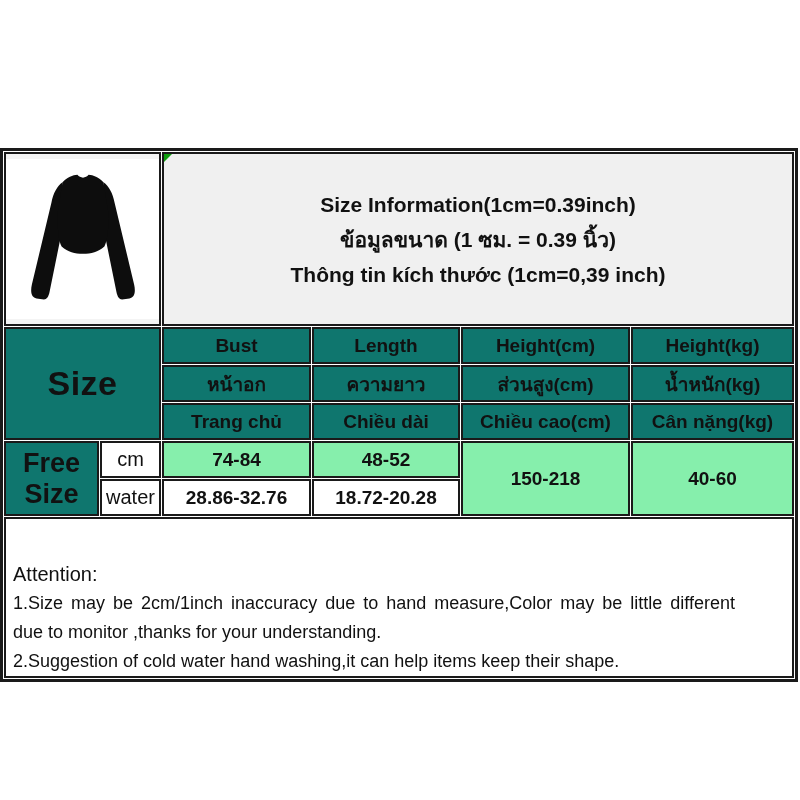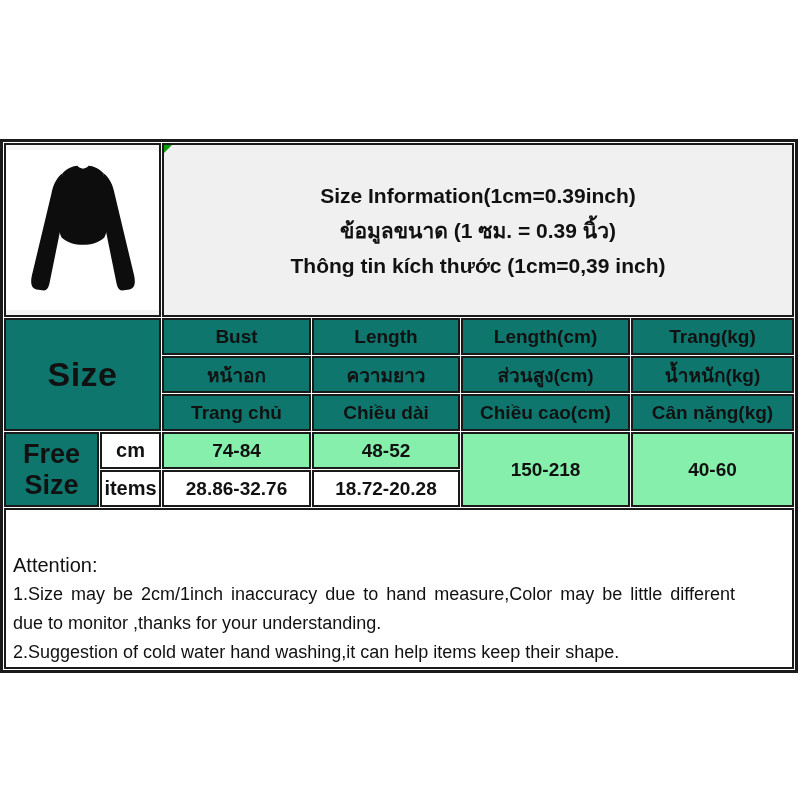--- a/index.html
+++ b/index.html
@@ -6,21 +6,21 @@
   .canvas {
     position: relative;
     width: 800px; height: 800px;
     background: #ffffff;
     overflow: hidden;
     font-family: "Liberation Sans", "DejaVu Sans", sans-serif;
     color: #111111;
   }
   table.size-table {
     position: absolute;
-    top: 139px; left: 0;
+    top: 148px; left: 0;
     width: 798px;
     table-layout: fixed;
     border-collapse: separate;
     border-spacing: 1px;
     border: 3px solid #1a1a1a;
     background: #ffffff;
   }
   td {
     border: 2px solid #1a1a1a;
     box-sizing: border-box;
@@ -62,21 +62,21 @@
   .corner-tri {
     position: absolute; top: 0; left: 0;
     width: 0; height: 0;
     border-top: 8px solid #0f9d0f;
     border-right: 8px solid transparent;
   }
 
   .f-size { font-size: 34px; font-weight: bold; letter-spacing: 0.5px; }
   .f-head { font-size: 19px; font-weight: bold; }
   .f-free { font-size: 27px; font-weight: bold; }
-  .f-unit { font-size: 20px; font-weight: bold; }
+  .f-unit { font-size: 20px; font-weight: normal; }
   .f-val  { font-size: 19px; font-weight: bold; }
 
   .att-cell { vertical-align: top; text-align: left; padding: 4px 6px 0 7px; background: #ffffff; }
   .att-line { font-size: 18px; line-height: 29px; white-space: nowrap; }
   .att-line.heading { font-size: 20px; margin-top: 37px; }
   .att-line.stretched { word-spacing: 3px; }
 </style>
 </head>
 <body>
 
@@ -111,22 +111,22 @@
           <div class="title-line">ข้อมูลขนาด (1 ซม. = 0.39 นิ้ว)</div>
           <div class="title-line">Thông tin kích thước (1cm=0,39 inch)</div>
         </div>
       </td>
     </tr>
 
     <tr class="r-head">
       <td colspan="2" rowspan="3" class="bg-head f-size">Size</td>
       <td class="bg-head f-head">Bust</td>
       <td class="bg-head f-head">Length</td>
-      <td class="bg-head f-head">Length(cm)</td>
-      <td class="bg-head f-head">Trang(kg)</td>
+      <td class="bg-head f-head">Height(cm)</td>
+      <td class="bg-head f-head">Height(kg)</td>
     </tr>
     <tr class="r-head">
       <td class="bg-head f-head">หน้าอก</td>
       <td class="bg-head f-head">ความยาว</td>
       <td class="bg-head f-head">ส่วนสูง(cm)</td>
       <td class="bg-head f-head">น้ำหนัก(kg)</td>
     </tr>
     <tr class="r-head">
       <td class="bg-head f-head">Trang chủ</td>
       <td class="bg-head f-head">Chiều dài</td>
@@ -136,21 +136,21 @@
 
     <tr class="r-data">
       <td rowspan="2" class="bg-head f-free">Free Size</td>
       <td class="bg-white f-unit">cm</td>
       <td class="bg-val f-val">74-84</td>
       <td class="bg-val f-val">48-52</td>
       <td rowspan="2" class="bg-val f-val">150-218</td>
       <td rowspan="2" class="bg-val f-val">40-60</td>
     </tr>
     <tr class="r-data">
-      <td class="bg-white f-unit">items</td>
+      <td class="bg-white f-unit">water</td>
       <td class="bg-white f-val">28.86-32.76</td>
       <td class="bg-white f-val">18.72-20.28</td>
     </tr>
 
     <tr class="r-att">
       <td colspan="6" class="att-cell">
         <div class="att-line heading">Attention:</div>
         <div class="att-line stretched">1.Size may be 2cm/1inch inaccuracy due to hand measure,Color may be little different</div>
         <div class="att-line">due to monitor ,thanks for your understanding.</div>
         <div class="att-line">2.Suggestion of cold water hand washing,it can help items keep their shape.</div>

